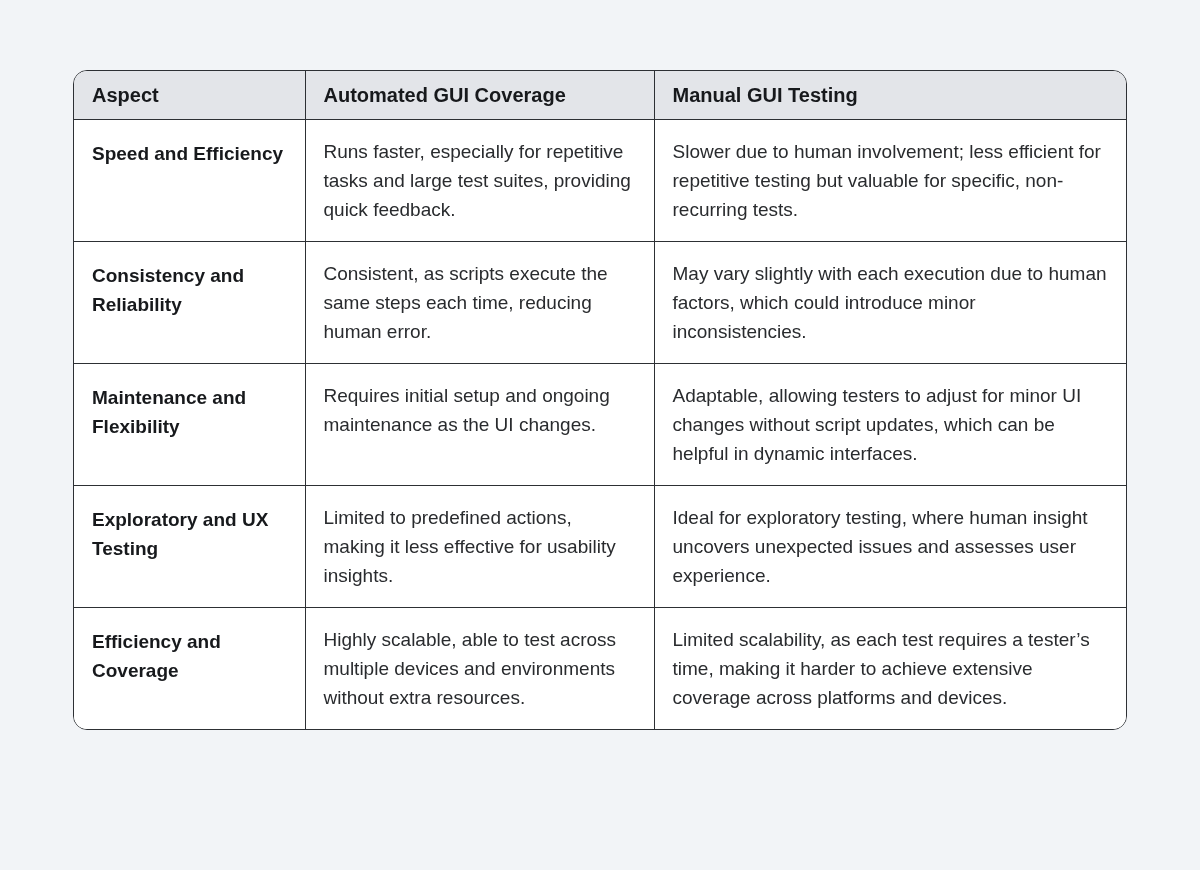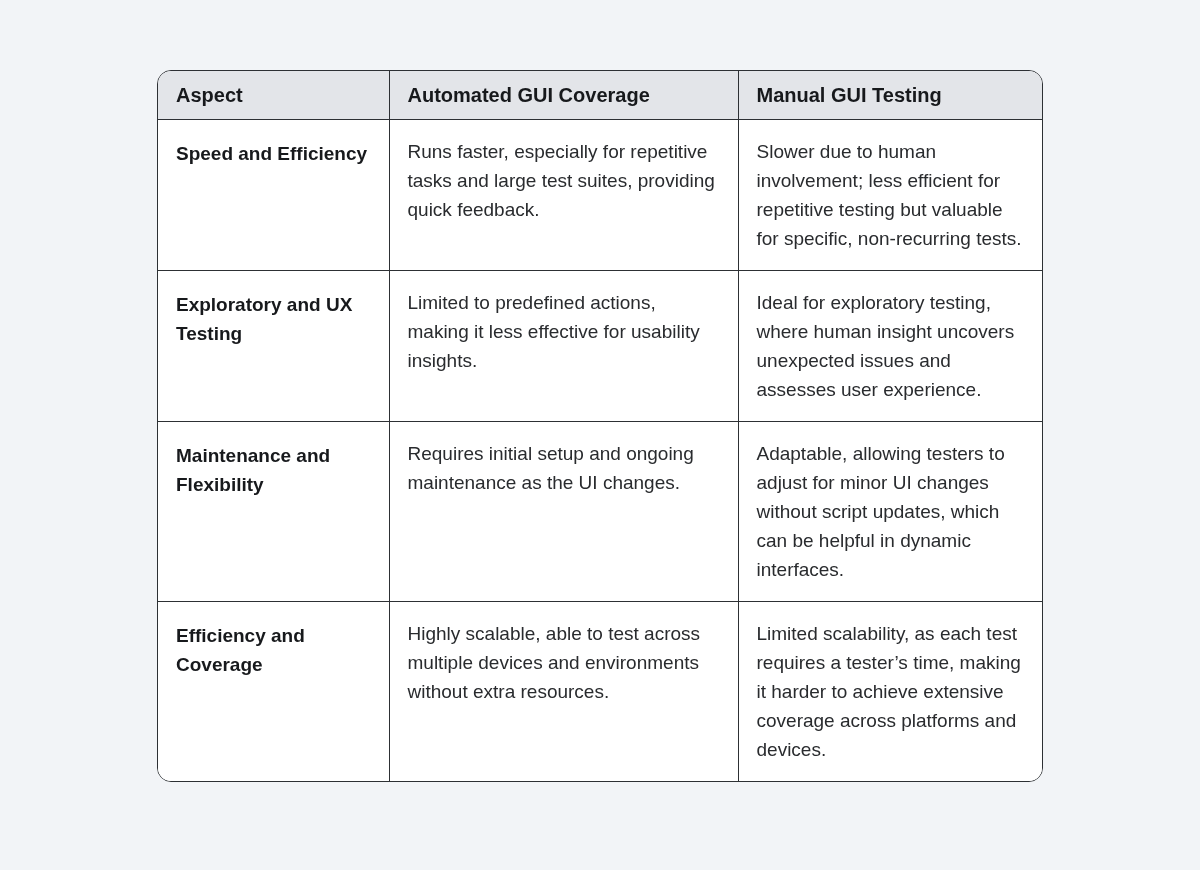--- a/index.html
+++ b/index.html
@@ -15,21 +15,21 @@
     margin: 0;
     padding: 0;
   }
   body {
     width: 1200px;
     height: 870px;
     background: var(--page-bg);
     font-family: "Liberation Sans", sans-serif;
   }
   .table-wrap {
-    width: 886px;
+    width: 1054px;
     margin: 70px auto 0;
     border: 1.5px solid var(--border);
     border-radius: 14px;
     overflow: hidden;
     background: var(--cell-bg);
   }
   table.comparison-table {
     width: 100%;
     border-collapse: collapse;
     table-layout: fixed;
@@ -87,28 +87,33 @@
         <th>Manual GUI Testing</th>
       </tr>
     </thead>
     <tbody>
         <tr>
           <th scope="row">Speed and Efficiency</th>
           <td>Runs faster, especially for repetitive tasks and large test suites, providing quick feedback.</td>
           <td>Slower due to human involvement; less efficient for repetitive testing but valuable for specific, non-recurring tests.</td>
         </tr>
         <tr>
-          <th scope="row">Exploratory and UX Testing</th>
-          <td>Limited to predefined actions, making it less effective for usability insights.</td>
-          <td>Ideal for exploratory testing, where human insight uncovers unexpected issues and assesses user experience.</td>
+          <th scope="row">Consistency and Reliability</th>
+          <td>Consistent, as scripts execute the same steps each time, reducing human error.</td>
+          <td>May vary slightly with each execution due to human factors, which could introduce minor inconsistencies.</td>
         </tr>
         <tr>
           <th scope="row">Maintenance and Flexibility</th>
           <td>Requires initial setup and ongoing maintenance as the UI changes.</td>
           <td>Adaptable, allowing testers to adjust for minor UI changes without script updates, which can be helpful in dynamic interfaces.</td>
+        </tr>
+        <tr>
+          <th scope="row">Exploratory and UX Testing</th>
+          <td>Limited to predefined actions, making it less effective for usability insights.</td>
+          <td>Ideal for exploratory testing, where human insight uncovers unexpected issues and assesses user experience.</td>
         </tr>
         <tr>
           <th scope="row">Efficiency and Coverage</th>
           <td>Highly scalable, able to test across multiple devices and environments without extra resources.</td>
           <td>Limited scalability, as each test requires a tester’s time, making it harder to achieve extensive coverage across platforms and devices.</td>
         </tr>
       </tbody>
   </table>
 </div>
 

